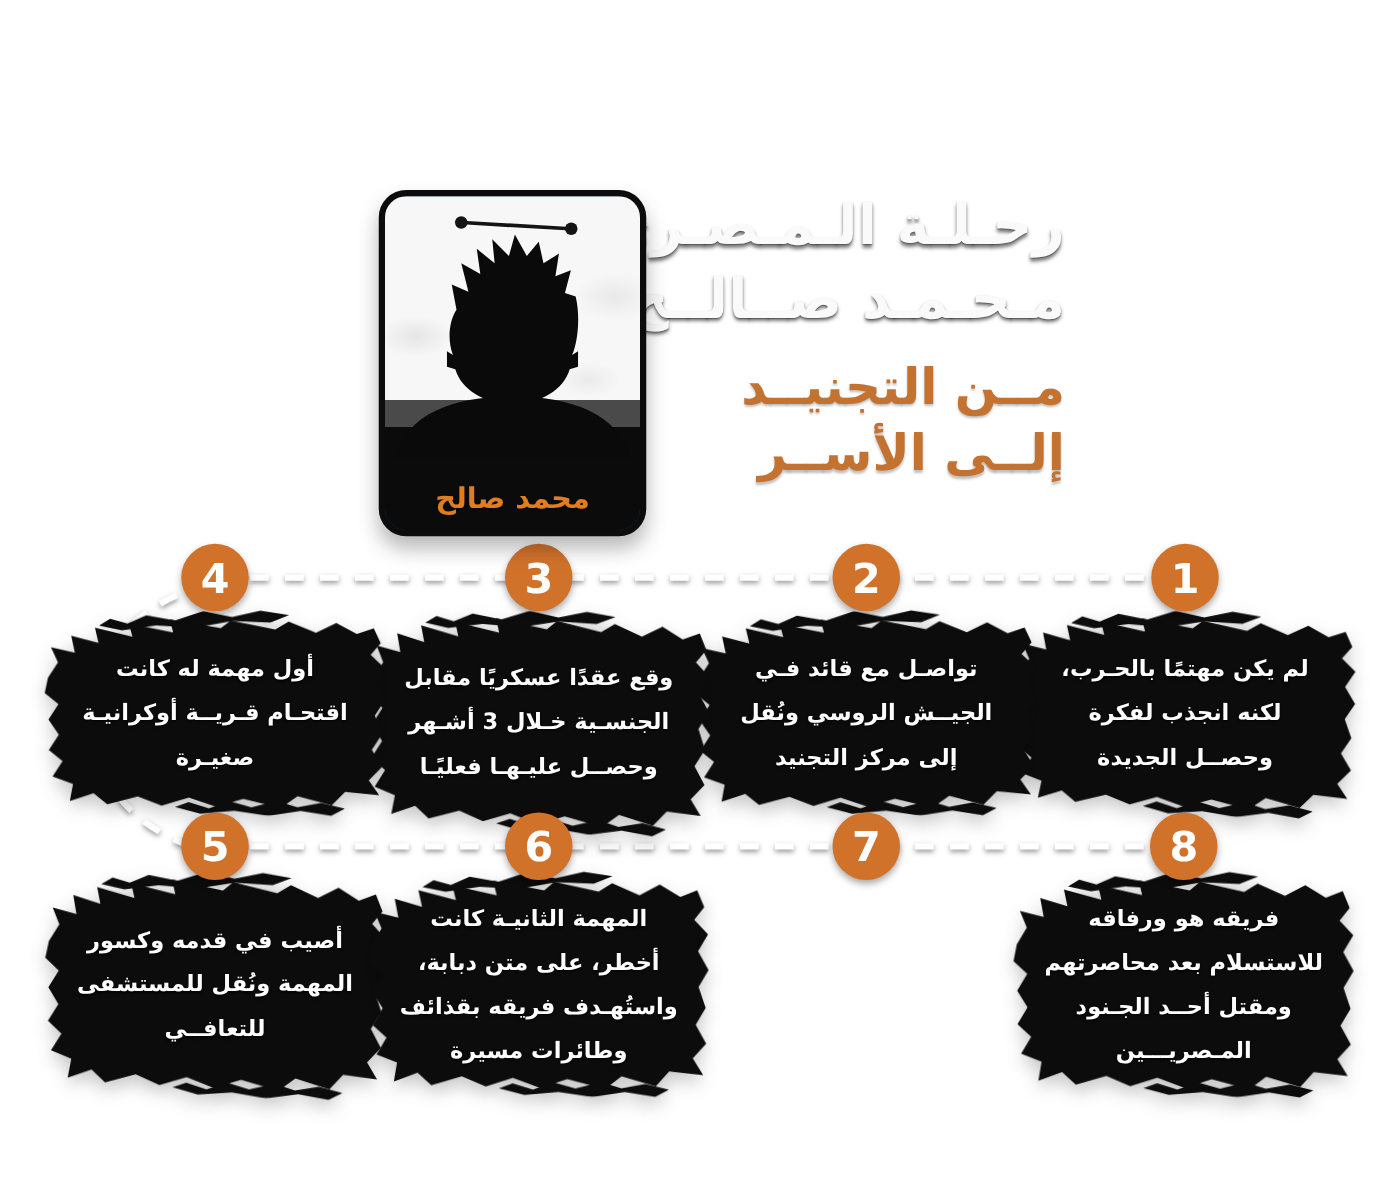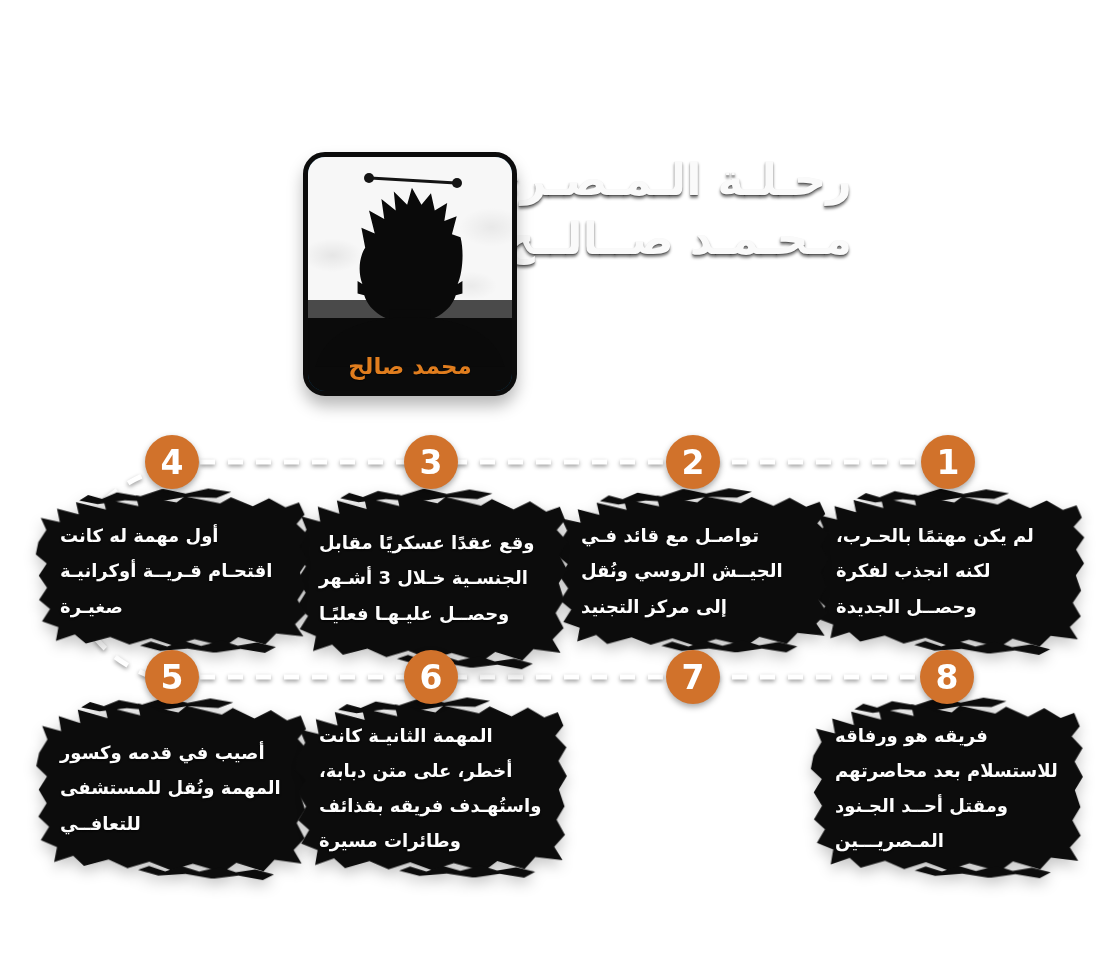--- a/index.html
+++ b/index.html
@@ -3,21 +3,21 @@
 <meta charset="utf-8">
 <style>
   html,body{margin:0;padding:0;background:#ffffff;}
   .canvas{
     position:relative;width:1110px;height:962px;margin:0 auto;
     background:#ffffff;overflow:hidden;
     font-family:"DejaVu Sans",sans-serif;
   }
   
   .photo-card{
-    position:absolute;left:303px;top:152px;width:214px;height:244px;
+    position:absolute;left:303px;top:152px;width:214px;height:277px;
     border-radius:22px;border:5px solid #0c0c0c;box-sizing:border-box;
     background:#0c4a6e;overflow:hidden;
     box-shadow:0 10px 16px rgba(0,0,0,.28);
     z-index:4;
   }
   .photo-bg{
     position:absolute;inset:0;
     background-image:
       radial-gradient(ellipse 46px 26px at 12% 42%, rgba(0,0,0,.07), transparent 65%),
       radial-gradient(ellipse 50px 30px at 90% 30%, rgba(0,0,0,.06), transparent 65%),
@@ -86,21 +86,21 @@
       100% 50%,90% 90%,70% 70%,50% 100%,30% 75%,12% 95%);
   }
   .splash-wrap::after{
     content:"";position:absolute;bottom:-6px;right:12%;width:50%;height:12px;background:#0c0c0c;
     transform:rotate(1.5deg);
     clip-path:polygon(0 50%,8% 15%,20% 55%,32% 5%,45% 45%,60% 0,72% 40%,86% 10%,
       100% 45%,92% 95%,74% 65%,55% 100%,35% 70%,15% 92%);
   }
   .step-text{
     position:relative;margin:0;height:100%;padding:10px 24px;box-sizing:border-box;
-    display:flex;align-items:center;justify-content:center;text-align:left;
+    display:flex;align-items:center;justify-content:center;text-align:center;
     direction:rtl;color:#fdfdfd;font-size:18px;font-weight:bold;line-height:1.95;
     text-shadow:0 1px 2px rgba(0,0,0,.8);z-index:2;
   }
 </style>
 </head>
 <body>
 
 <div class="canvas">
 
   <svg class="connectors" width="1110" height="962" aria-hidden="true">
@@ -125,20 +125,24 @@
       <line x1="62" y1="21" x2="148" y2="26" stroke="#141414" stroke-width="3"></line>
       <circle cx="61" cy="21" r="5" fill="#141414"></circle>
       <circle cx="149" cy="26" r="5" fill="#141414"></circle>
     </svg>
     <div class="photo-caption">محمد صالح</div>
   </div>
 
   <div class="title-block">
     <div class="title-line">رحـلـة الـمـصـري</div>
     <div class="title-line">مـحـمـد صــالــح</div>
+    <div class="subtitle-block">
+      <div class="subtitle-line">مــن التجنيــد</div>
+      <div class="subtitle-line">إلــى الأســر</div>
+    </div>
   </div>
 
   <div class="step s1 row1">
     <div class="step-num">
         <span>1</span>
       </div>
     <div class="step-card">
       <div class="splash-wrap">
           <div class="splash-bg"></div>
         </div>

